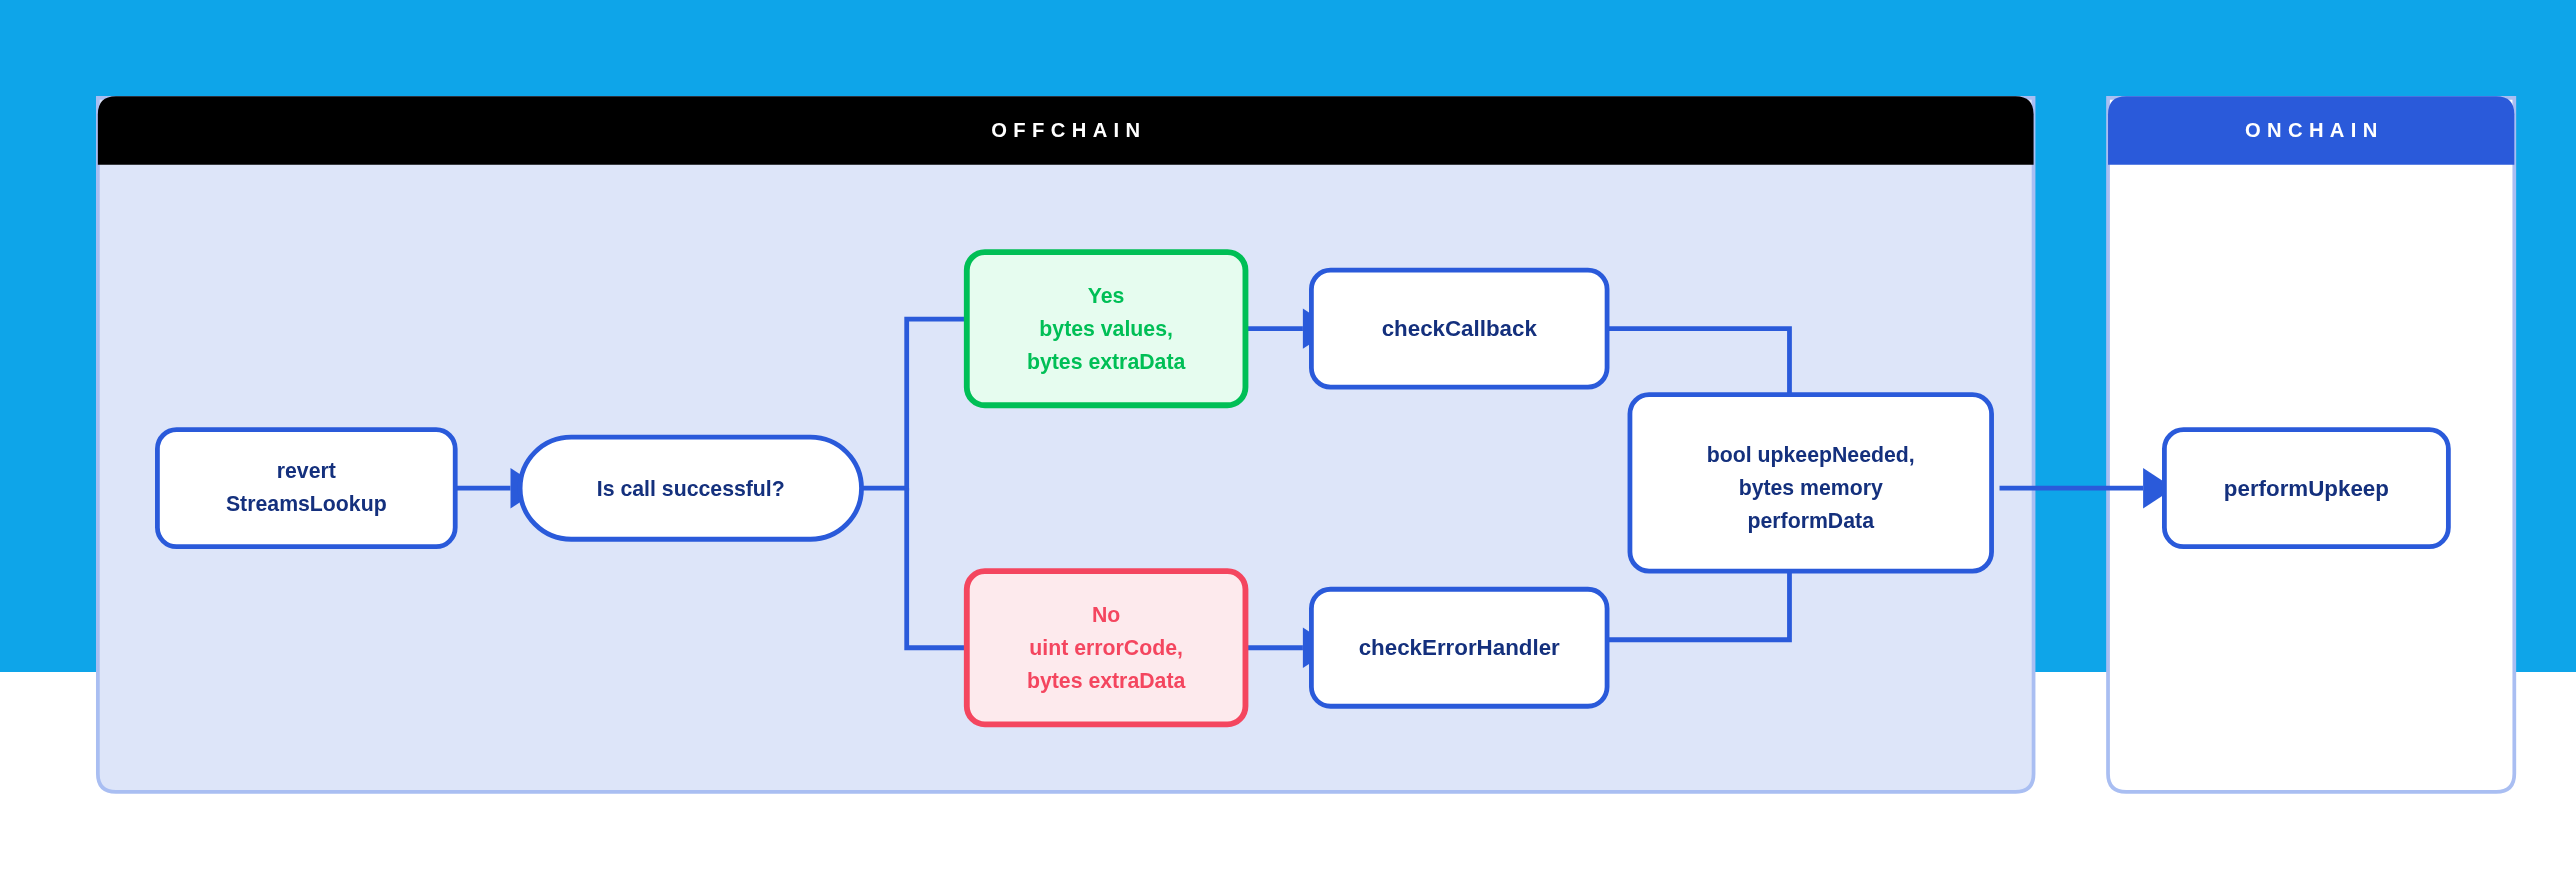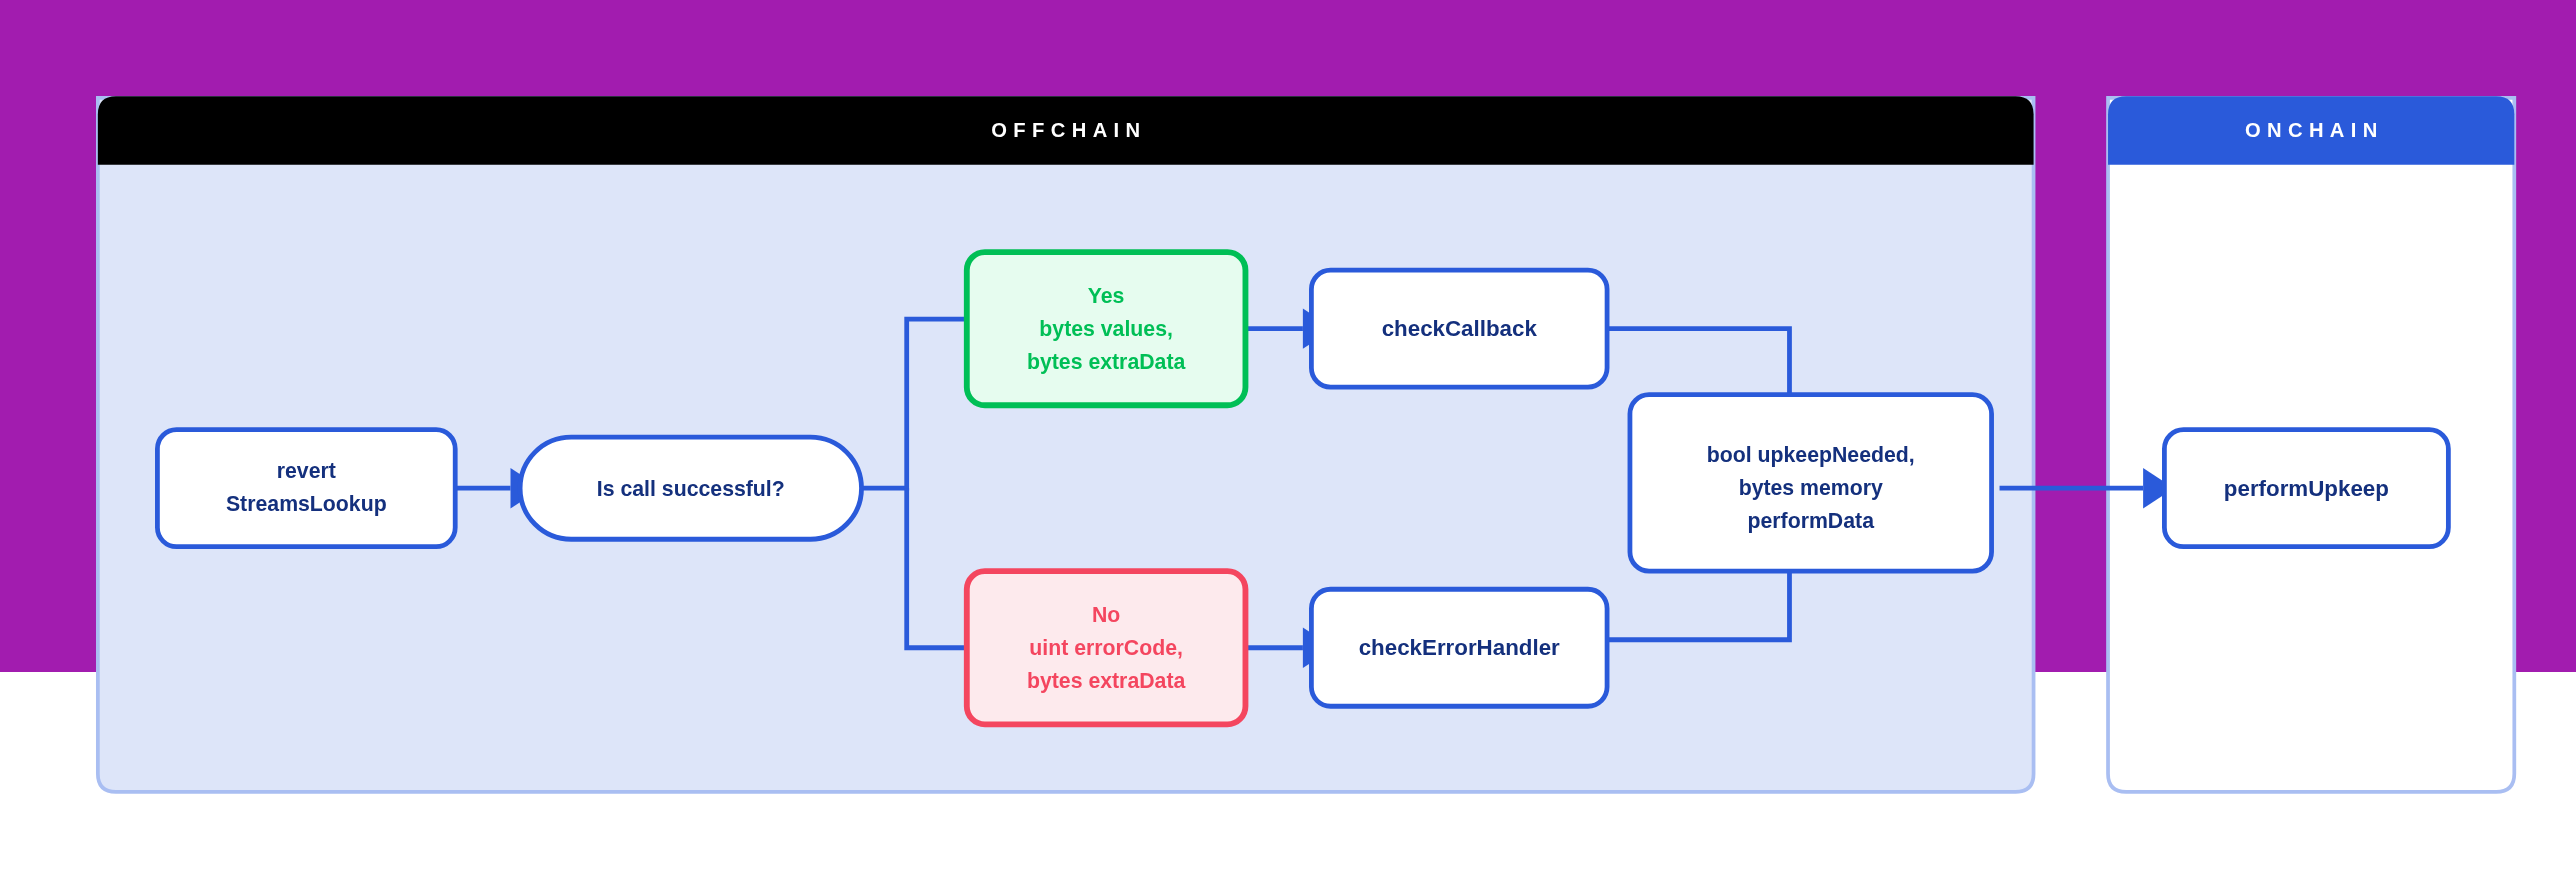--- a/index.html
+++ b/index.html
@@ -10,21 +10,21 @@
   body {
     width: 2576px;
     height: 886px;
     font-family: "Liberation Sans", sans-serif;
     overflow: hidden;
   }
   #stage {
     position: relative;
     width: 2576px;
     height: 672px;
-    background: #a21caf;
+    background: #0ea5e9;
   }
   svg.diagram {
     position: absolute;
     left: 0;
     top: 0;
     width: 2576px;
     height: 886px;
     display: block;
   }
   .panel-title {

